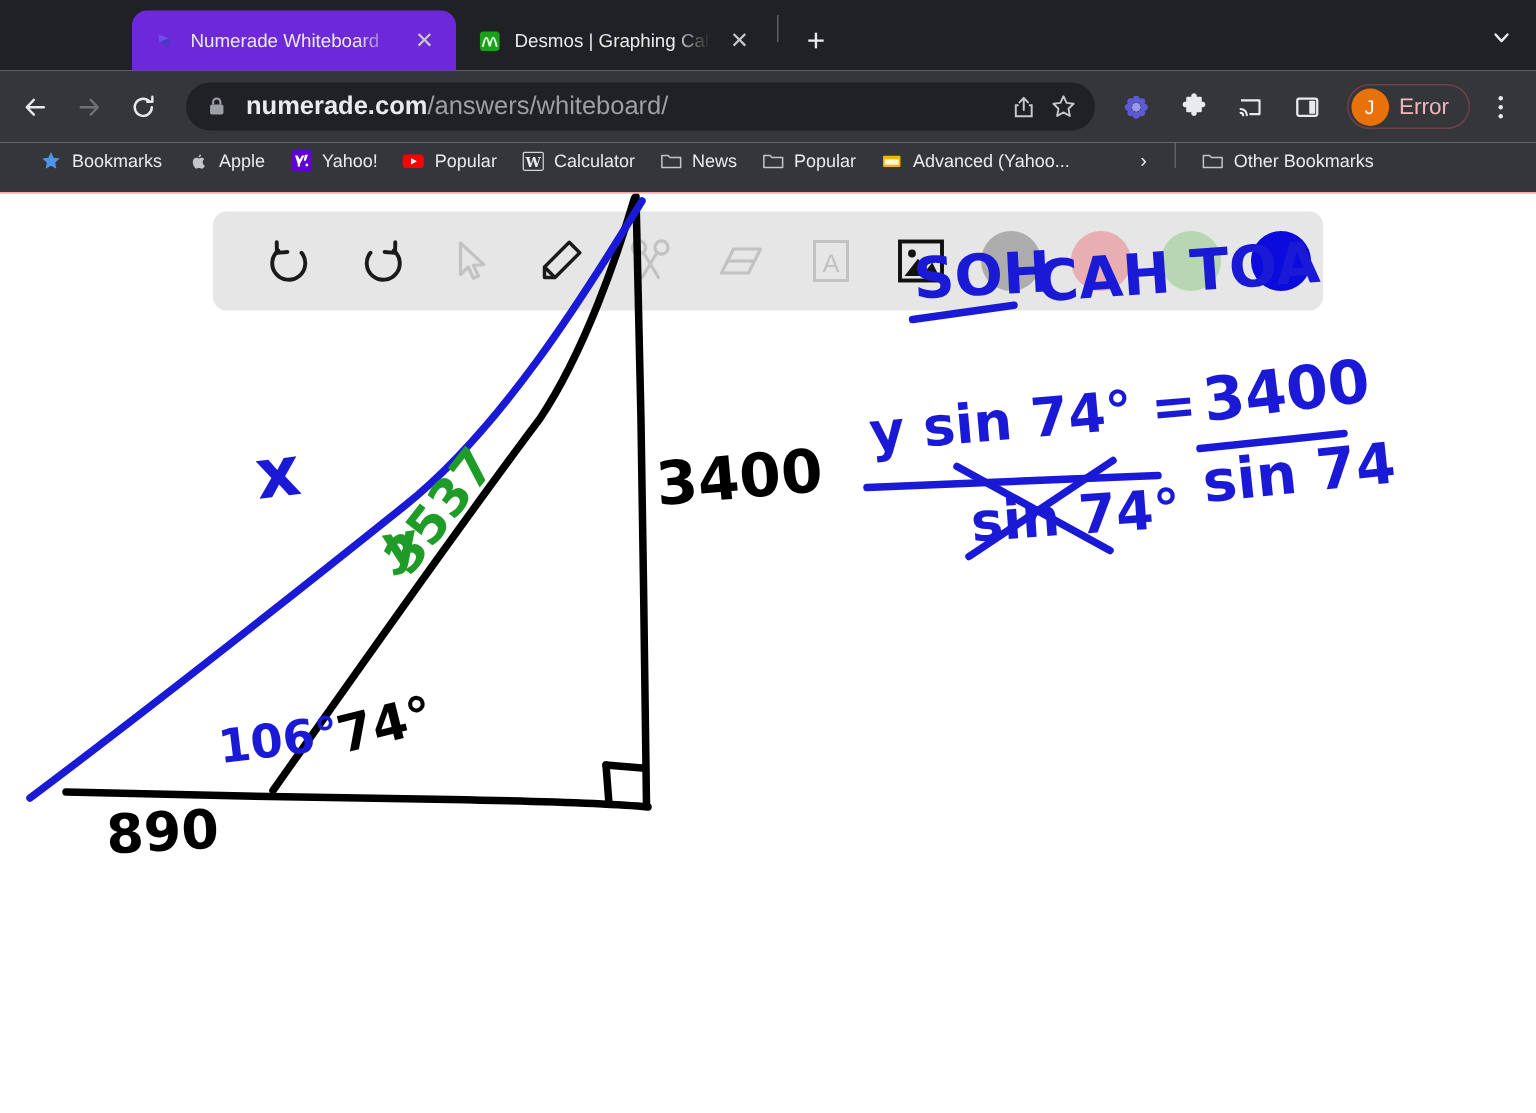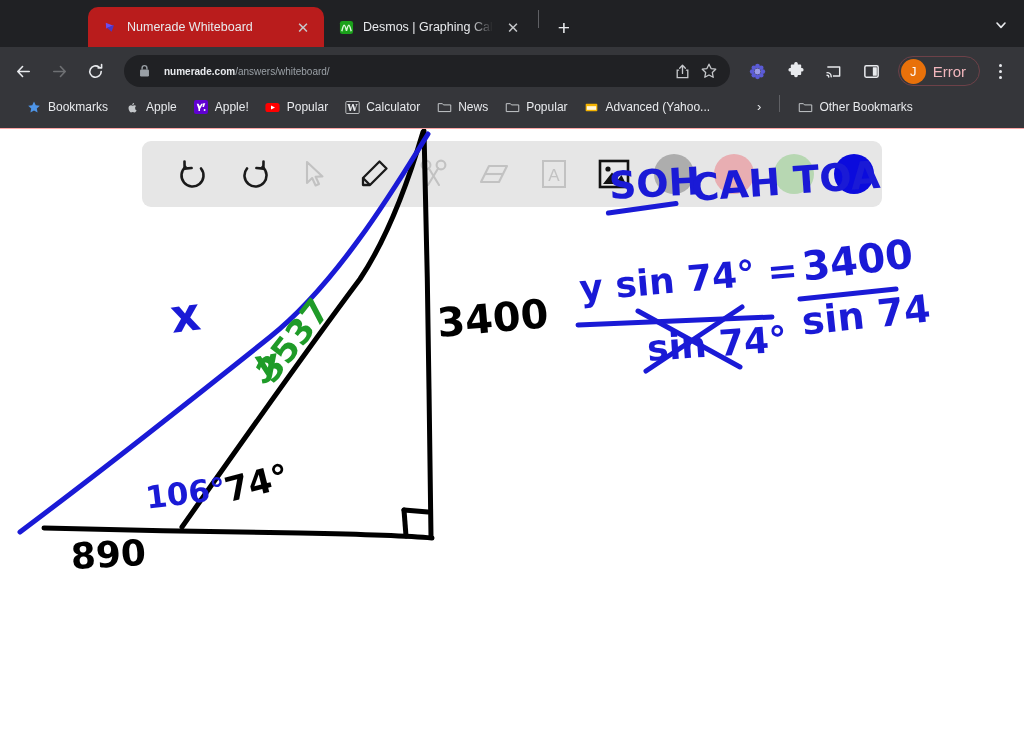--- a/index.html
+++ b/index.html
@@ -25,21 +25,21 @@
   .tab {
     height: 40px;
     display: flex;
     align-items: center;
     gap: 9px;
     padding: 0 10px 0 14px;
     border-radius: 10px 10px 0 0;
     min-width: 0;
     position: relative;
   }
-  .tab.active { background: #b91c1c; width: 236px; }
+  .tab.active { background: #6d28d9; width: 216px; }
   .tab.inactive { width: 210px; }
   .tab-favicon {
     width: 16px; height: 16px;
     flex: 0 0 16px;
     display: flex; align-items: center; justify-content: center;
   }
   .tab-title {
     font-size: 12.5px;
     color: #e8eaed;
     white-space: nowrap;
@@ -91,21 +91,21 @@
     height: 32px;
     background: #202124;
     border-radius: 16px;
     display: flex;
     align-items: center;
     margin: 0 8px 0 10px;
     padding: 0 8px 0 14px;
     min-width: 0;
   }
   .lock-icon { flex: 0 0 16px; margin-right: 10px; display:flex; align-items:center; }
-  .url { font-size: 10px; color: #9aa0a6; white-space: nowrap; overflow: hidden; flex: 1 1 auto; }
+  .url { font-size: 17px; color: #9aa0a6; white-space: nowrap; overflow: hidden; flex: 1 1 auto; }
   .url b { color: #e8eaed; font-weight: 600; }
   .omni-icon { width: 26px; height: 26px; display: flex; align-items: center; justify-content: center; flex:0 0 26px; }
   .ext-icon { width: 30px; height: 30px; display:flex; align-items:center; justify-content:center; flex:0 0 30px; margin: 0 3px; }
   .profile-chip {
     height: 30px;
     border: 1px solid #6d4148;
     border-radius: 15px;
     display: flex; align-items: center;
     gap: 7px;
     padding: 0 13px 0 2px;
@@ -335,21 +335,21 @@
 
     <div class="bm">
       <span class="bm-ico">
         <svg width="14" height="14" viewBox="0 0 16 16">
           <rect width="16" height="16" rx="2.4" fill="#6001d2"></rect>
           <path d="M3.1 4.2h2l1.6 3 1.6-3h2l-3.4 6.2v2.2H5.1v-2.2Z" fill="#fff"></path>
           <circle cx="12.1" cy="11.4" r="1.1" fill="#fff"></circle>
           <path d="M10.6 3.7h2.3l-1.6 4.4h-1.6Z" fill="#fff"></path>
         </svg>
       </span>
-      <span>Apple!</span>
+      <span>Yahoo!</span>
     </div>
 
     <div class="bm">
       <span class="bm-ico">
         <svg width="15" height="15" viewBox="0 0 18 18">
           <rect x="0.5" y="3.6" width="17" height="10.8" rx="3.1" fill="#ff0000"></rect>
           <path d="M7.2 6.5 L12 9 L7.2 11.5 Z" fill="#fff"></path>
         </svg>
       </span>
       <span>Popular</span>

